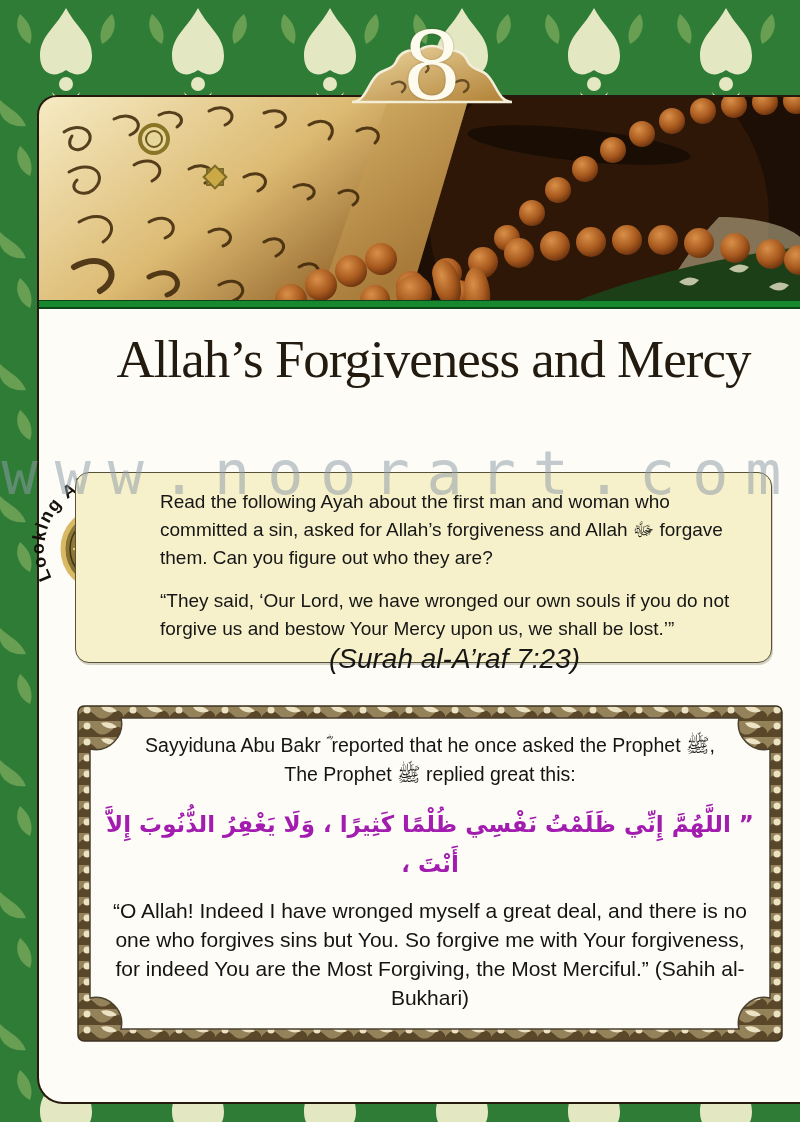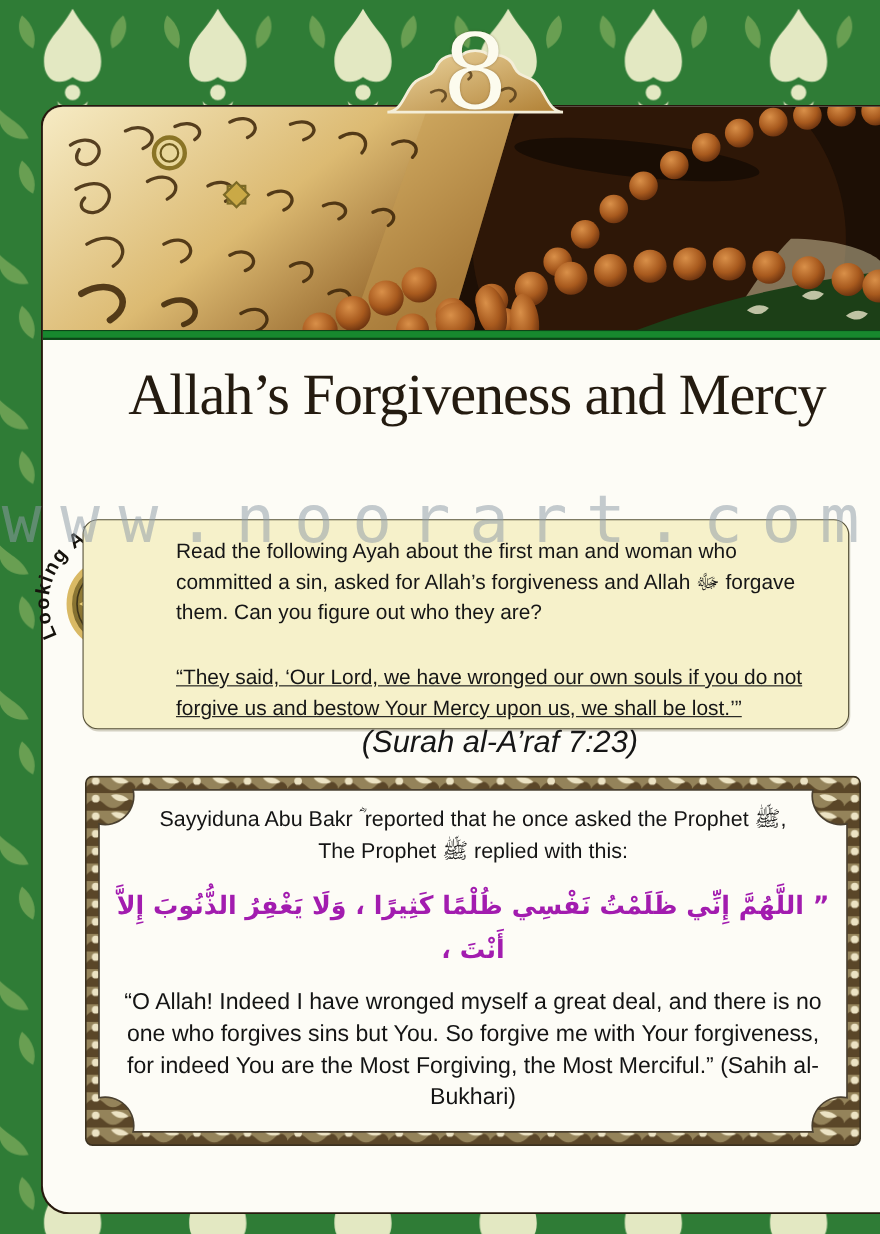--- a/index.html
+++ b/index.html
@@ -26,21 +26,21 @@
          font-family:"Liberation Serif",serif;font-weight:500;font-size:53px;
          letter-spacing:-1px;color:#241b10;padding-left:14px;}
   
   .la-wrap{position:absolute;left:-14px;top:318px;width:250px;height:190px;}
   
   .creambox{position:absolute;left:36px;top:375px;width:697px;height:191px;box-sizing:border-box;
             background:#f6f1ca;border:1px solid #565138;border-radius:14px;
             box-shadow:1px 2px 0 rgba(90,80,40,.25);padding:15px 22px 0 84px;
             font-size:19px;line-height:28px;color:#161616;}
   .creambox p{margin:0;}
-  .creambox .quote{margin-top:31px;text-decoration:underline;}
+  .creambox .quote{margin-top:15px;}
   .creambox .cite{margin-top:2px;text-align:center;font-size:28px;}
   .cite i{font-family:"Liberation Sans",sans-serif;}
   
   .watermark{position:absolute;left:-24px;top:438px;width:848px;z-index:30;
              text-align:center;white-space:nowrap;font-family:"DejaVu Sans Mono",monospace;
              font-size:60px;letter-spacing:17px;color:rgba(142,156,167,.52);pointer-events:none;}
   
   .framebox{position:absolute;left:38px;top:608px;width:778px;height:337px;}
   .framebox svg.frame{position:absolute;left:0;top:0;}
   .frame-content{position:absolute;left:26px;top:26px;width:654px;text-align:center;
@@ -232,21 +232,21 @@
             <path d="M0,12 C6,4 12,4 18,10 C24,16 30,14 36,8 C40,4 44,6 46,10 L46,16 L0,16 Z" fill="#5a4628"></path>
             <circle cx="10" cy="5" r="3.5" fill="#ece3c4"></circle>
             <path d="M24,2 C30,0 36,2 40,6 C34,9 27,7 24,2 Z" fill="#ece3c4"></path>
           </pattern>
         </defs>
         <rect x="1" y="1" width="704" height="335" rx="6" fill="url(#framepat)" stroke="#3c3220" stroke-width="1.5"></rect>
         <path d="M 44,13 H 662 A 26,26 0 0 0 693,44 V 293 A 26,26 0 0 0 662,324 H 44 A 26,26 0 0 0 13,293 V 44 A 26,26 0 0 0 44,13 Z" fill="#fdfcf6" stroke="#4a4030" stroke-width="1.5"></path>
       </svg>
       <div class="frame-content">
         <p>Sayyiduna Abu Bakr ؓ reported that he once asked the Prophet ﷺ,</p>
-        <p>The Prophet ﷺ replied with this:</p>
+        <p>The Prophet ﷺ replied great this:</p>
         <p class="arabic">” اللَّهُمَّ إِنِّي ظَلَمْتُ نَفْسِي ظُلْمًا كَثِيرًا ، وَلَا يَغْفِرُ الذُّنُوبَ إِلاَّ أَنْتَ ،</p>
         <p class="trans">“O Allah! Indeed I have wronged myself a great deal, and there is no one who forgives sins but You. So forgive me with Your forgiveness, for indeed You are the Most Forgiving, the Most Merciful.” (Sahih al-Bukhari)</p>
       </div>
     </div>
 
   </div>
 
   <div class="tab">
     <svg width="160" height="62" viewBox="0 0 160 62">
       <path d="M 0,60 C 14,60 16,40 26,32 C 34,26 40,28 44,20 C 48,10 58,6 66,10 C 72,2 88,2 94,10 C 102,6 112,10 116,20 C 120,28 126,26 134,32 C 144,40 146,60 160,60 Z" fill="url(#tabgrad)" stroke="#f4eed8" stroke-width="2.5"></path>

